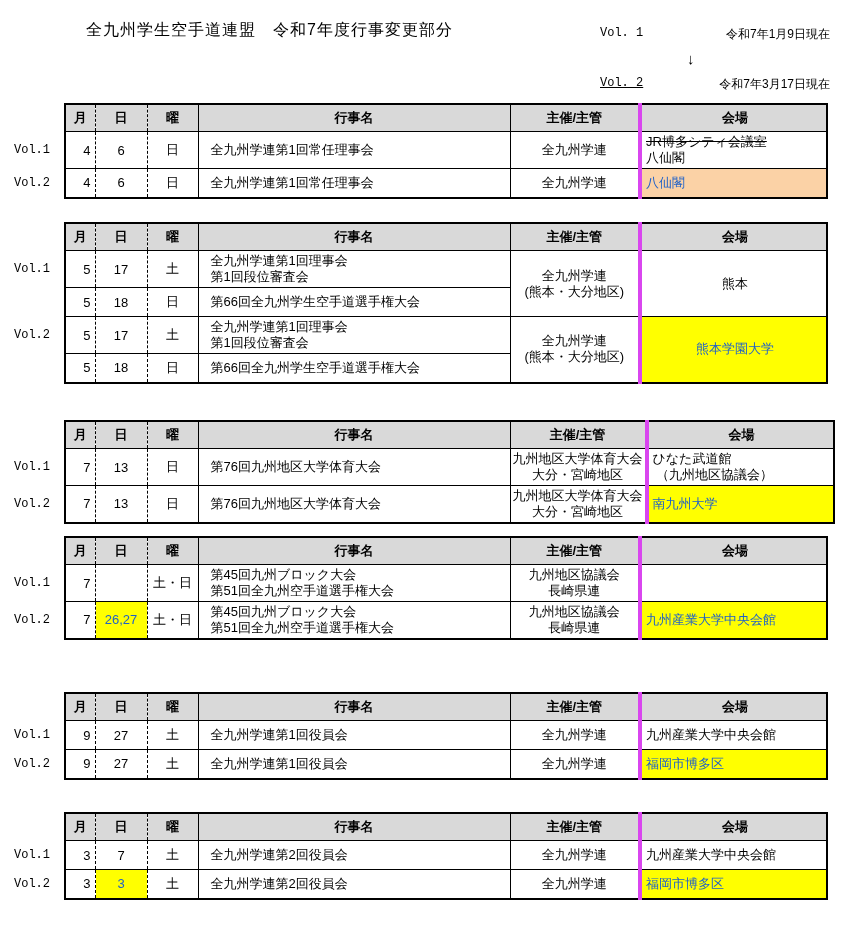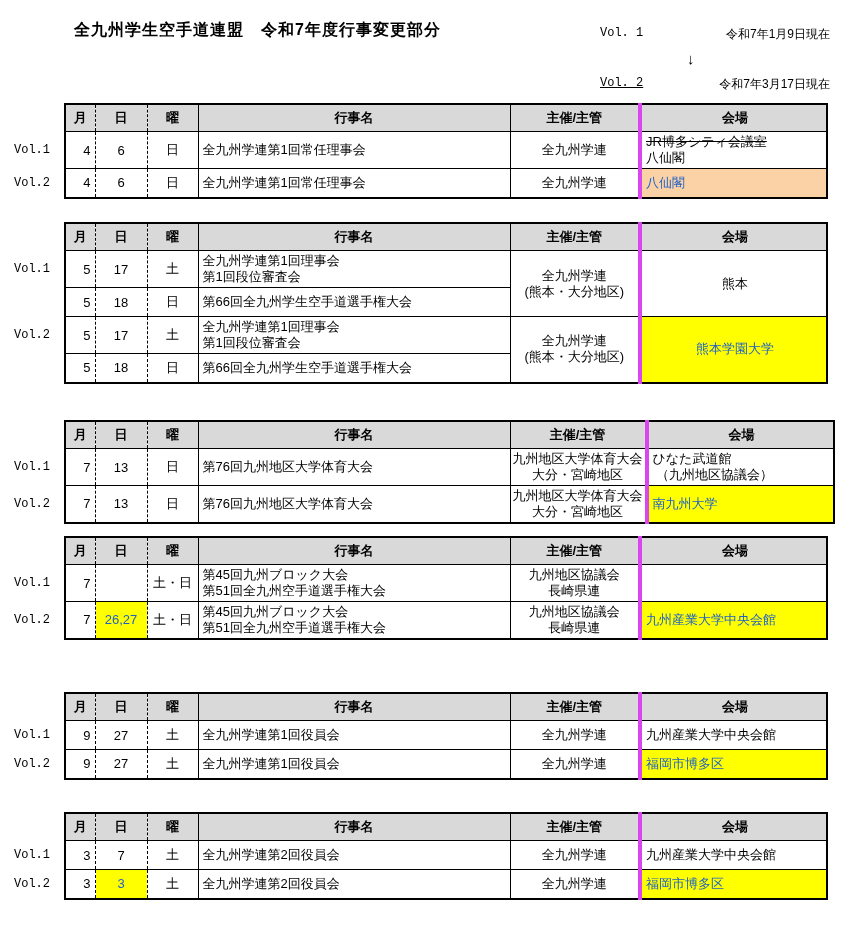--- a/index.html
+++ b/index.html
@@ -2,22 +2,22 @@
 <html style="--hdr-bg: #D9D9D9; --hl-yellow: #FFFF00; --hl-peach: #FBD2A6; --chg: #1F61C8;"><head>
 <meta charset="utf-8">
 <style>
   html,body { margin:0; padding:0; }
   body {
     width:851px; height:937px; position:relative; background:#ffffff;
     font-family:"Liberation Sans", sans-serif; color:#000;
     overflow:hidden;
   }
   .title {
-    position:absolute; left:74px; top:20px;
-    font-size:16px; font-weight:bold; letter-spacing:1px;
+    position:absolute; left:86px; top:20px;
+    font-size:16px; font-weight:normal; letter-spacing:1px;
   }
   .meta-label {
     position:absolute; font-family:"Liberation Mono", monospace; font-size:12px;
   }
   .meta-date { position:absolute; font-size:12px; width:140px; text-align:right; }
   .meta-arrow { position:absolute; font-size:15px; }
 
   .block { position:absolute; left:0; }
   table { border-collapse:collapse; table-layout:fixed; }
   td { padding:0 2px; font-size:13px; vertical-align:middle; overflow:hidden; }
@@ -31,21 +31,21 @@
   
   td.hdr {
     background:var(--hdr-bg); font-weight:bold; text-align:center;
     height:26px; border-top:2px solid #000;
   }
 
   
   .c-month { border-left:2px solid #000; border-right:1px dashed #000; text-align:right; padding-right:4px; }
   .c-day   { border-right:1px dashed #000; text-align:center; }
   .c-wd    { border-right:1px solid #000; text-align:center; }
-  .c-event { border-right:1px solid #000; text-align:left; padding-left:4px; }
+  .c-event { border-right:1px solid #000; text-align:left; padding-left:12px; }
   .c-org   { border-right:4px solid #d946ef; text-align:center; }
   .c-venue { border-right:2px solid #000; text-align:left; padding-left:4px; }
   td.hdr.c-month, td.hdr.c-day, td.hdr.c-wd, td.hdr.c-event { text-align:center; padding:0 2px; }
 
   td.body { border-top:1px solid #000; }
   td.bot  { border-bottom:2px solid #000; }
 
   .bg-yellow { background:var(--hl-yellow); }
   .bg-peach  { background:var(--hl-peach); }
   .fg-changed { color:var(--chg); }

